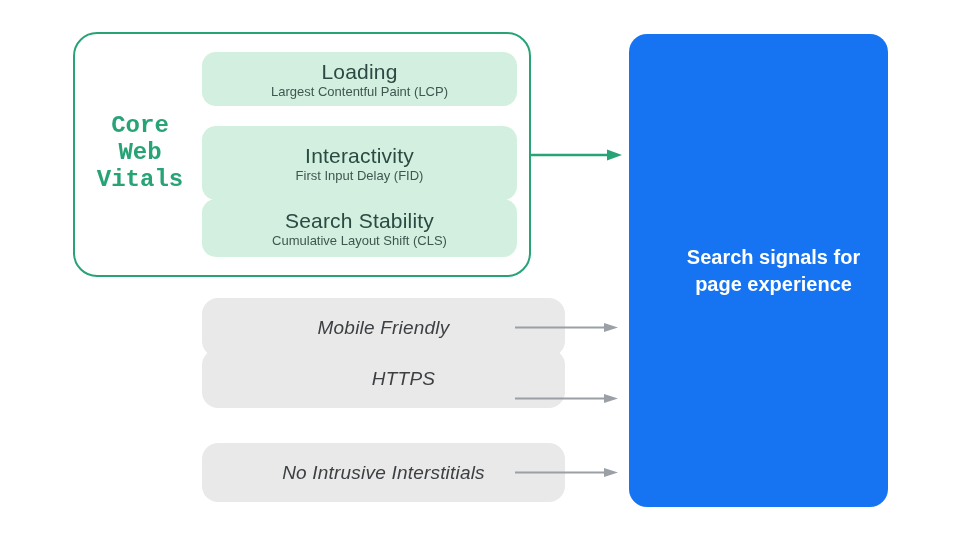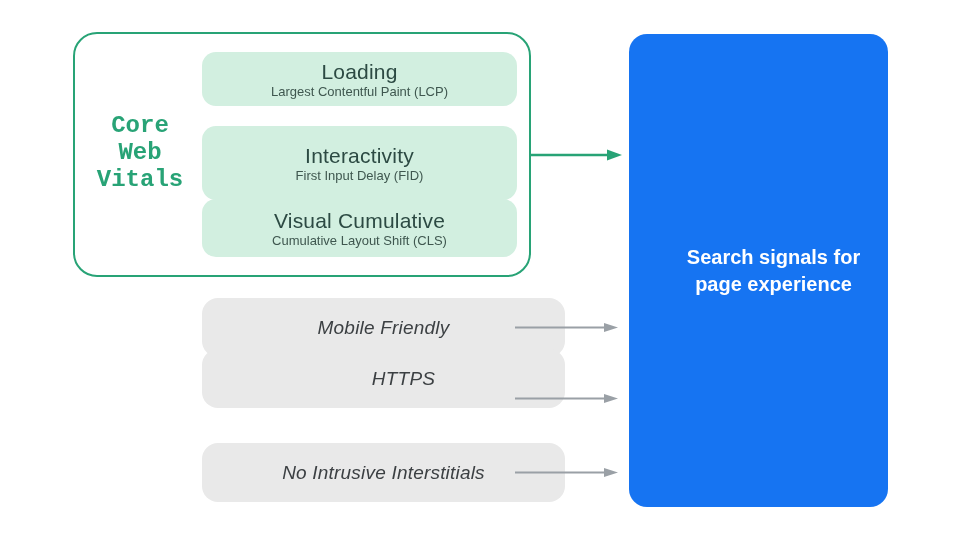--- a/index.html
+++ b/index.html
@@ -111,21 +111,21 @@
       <div class="vital-title">Loading</div>
       <div class="vital-sub">Largest Contentful Paint (LCP)</div>
     </div>
 
     <div class="vital vital-interactivity">
       <div class="vital-title">Interactivity</div>
       <div class="vital-sub">First Input Delay (FID)</div>
     </div>
 
     <div class="vital vital-visual-stability">
-      <div class="vital-title">Visual Cumulative</div>
+      <div class="vital-title">Search Stability</div>
       <div class="vital-sub">Cumulative Layout Shift (CLS)</div>
     </div>
   </div>
 
   <svg class="arrow arrow-green" width="92" height="16" viewBox="0 0 92 16">
     <line x1="0" y1="8" x2="77" y2="8"></line>
     <polygon points="76,2.5 91,8 76,13.5"></polygon>
   </svg>
 
   <div class="signal signal-mobile">

